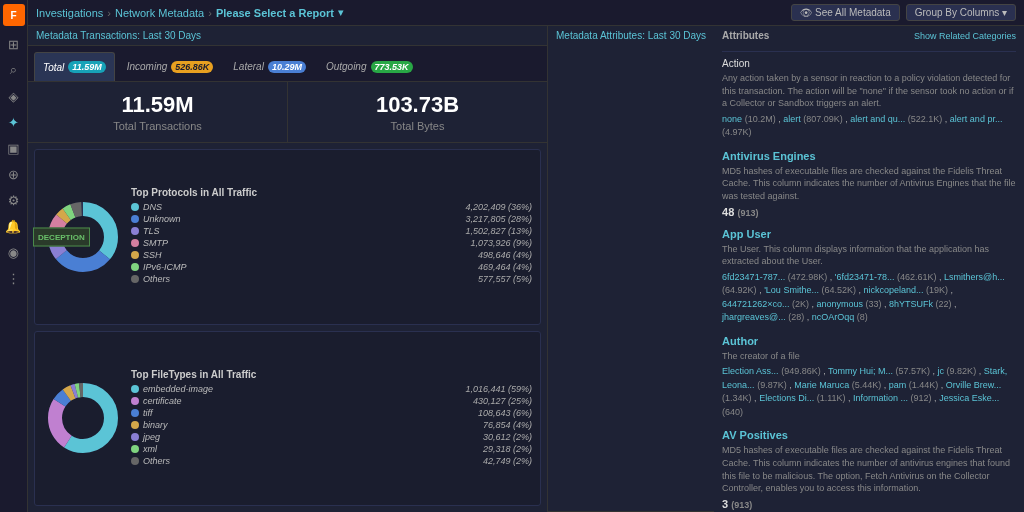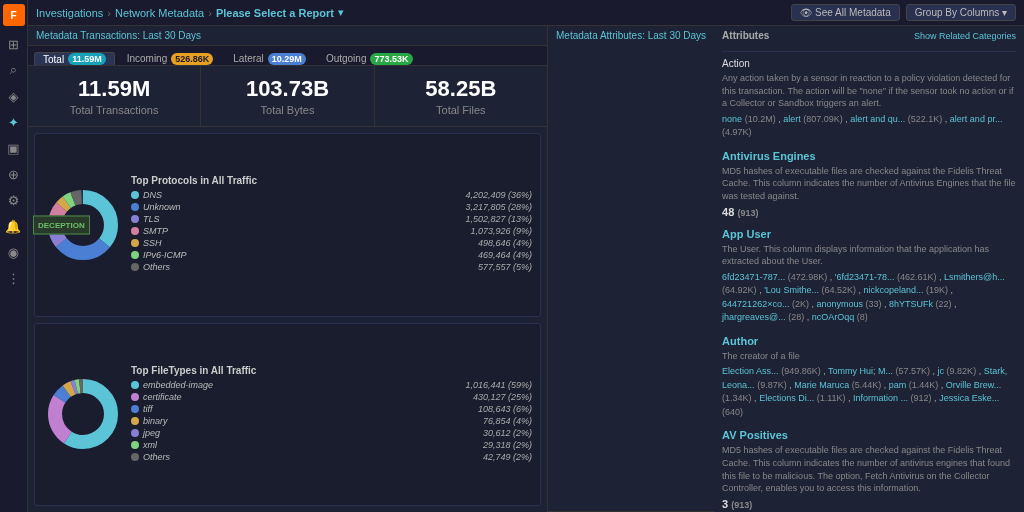--- a/index.html
+++ b/index.html
@@ -116,28 +116,29 @@
 
     
     .tabs-row {
       display: flex;
       background: #1a1a2e;
       padding: 6px 6px 0;
       gap: 4px;
       border-bottom: 1px solid #333;
     }
     .tab {
-      padding: 0 8px;
+      padding: 8px 8px;
       font-size: 10px;
       color: #aaa;
       cursor: pointer;
       border-radius: 3px 3px 0 0;
       display: flex;
       align-items: center;
       gap: 4px;
+      font-style: italic;
     }
     .tab.active {
       background: #2a3555;
       color: white;
       border: 1px solid #444;
       border-bottom: none;
     }
     .tab-badge {
       font-size: 9px;
       padding: 1px 4px;
@@ -377,24 +378,20 @@
 
       <div class="metrics-row">
         <div class="metric-box">
           <div class="metric-value">11.59M</div>
           <div class="metric-label">Total Transactions</div>
         </div>
         <div class="metric-box">
           <div class="metric-value">103.73B</div>
           <div class="metric-label">Total Bytes</div>
         </div>
-        <div class="metric-box">
-          <div class="metric-value">58.25B</div>
-          <div class="metric-label">Total Files</div>
-        </div>
       </div>
 
       <div class="charts-area">
 
         <div class="chart-section">
           <div class="deception-badge">DECEPTION</div>
           <div class="donut-container">
             <svg viewBox="0 0 80 80">
 
               <circle cx="40" cy="40" r="28" fill="none" stroke="#2a3050" stroke-width="14"></circle>

